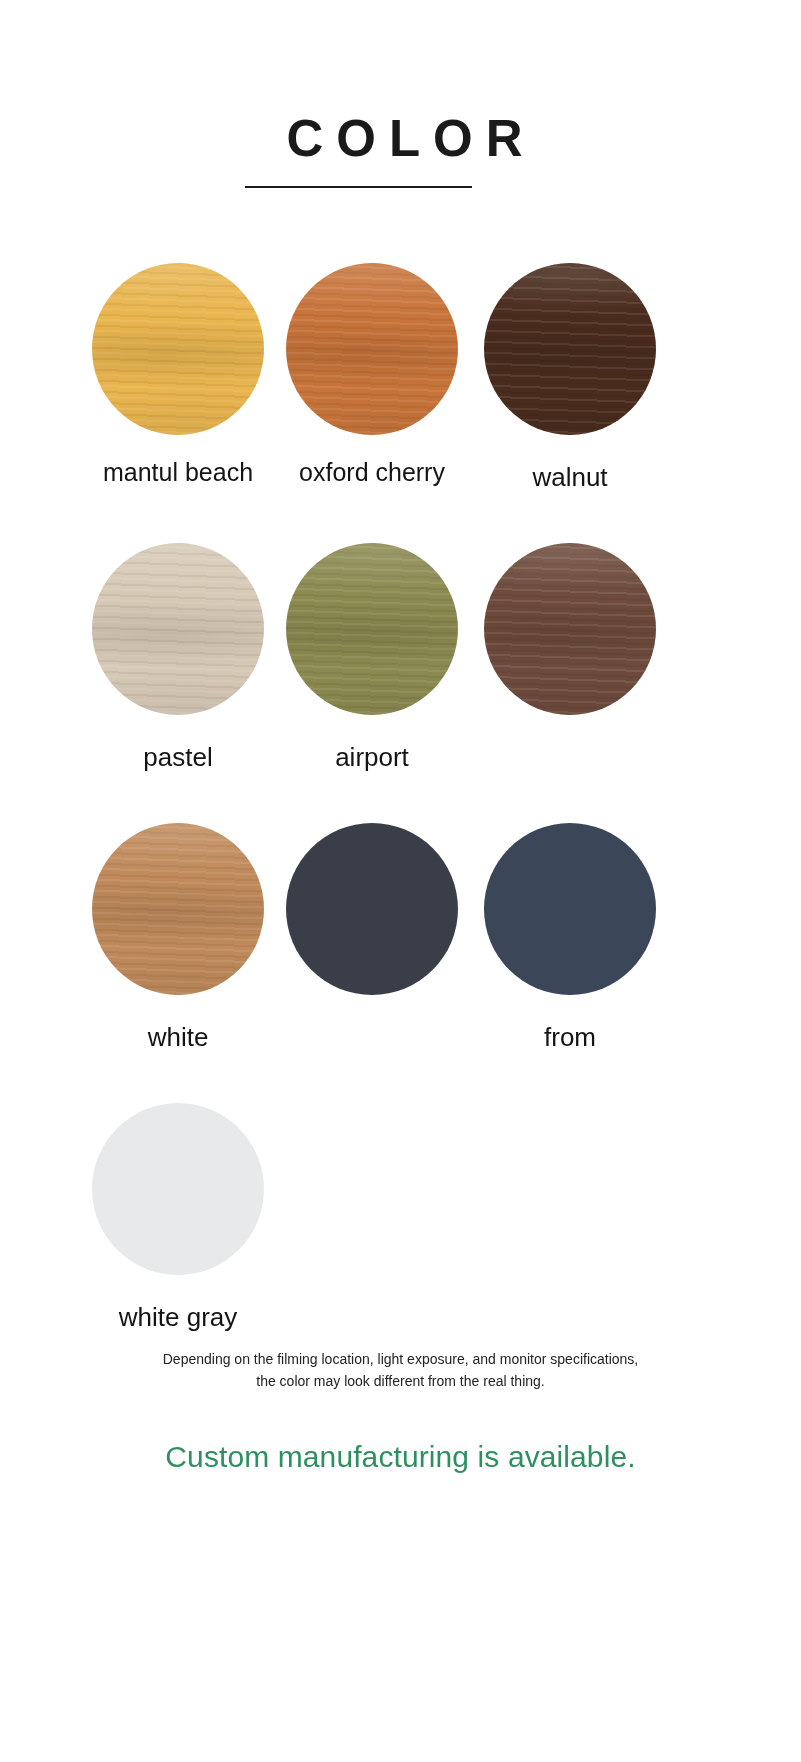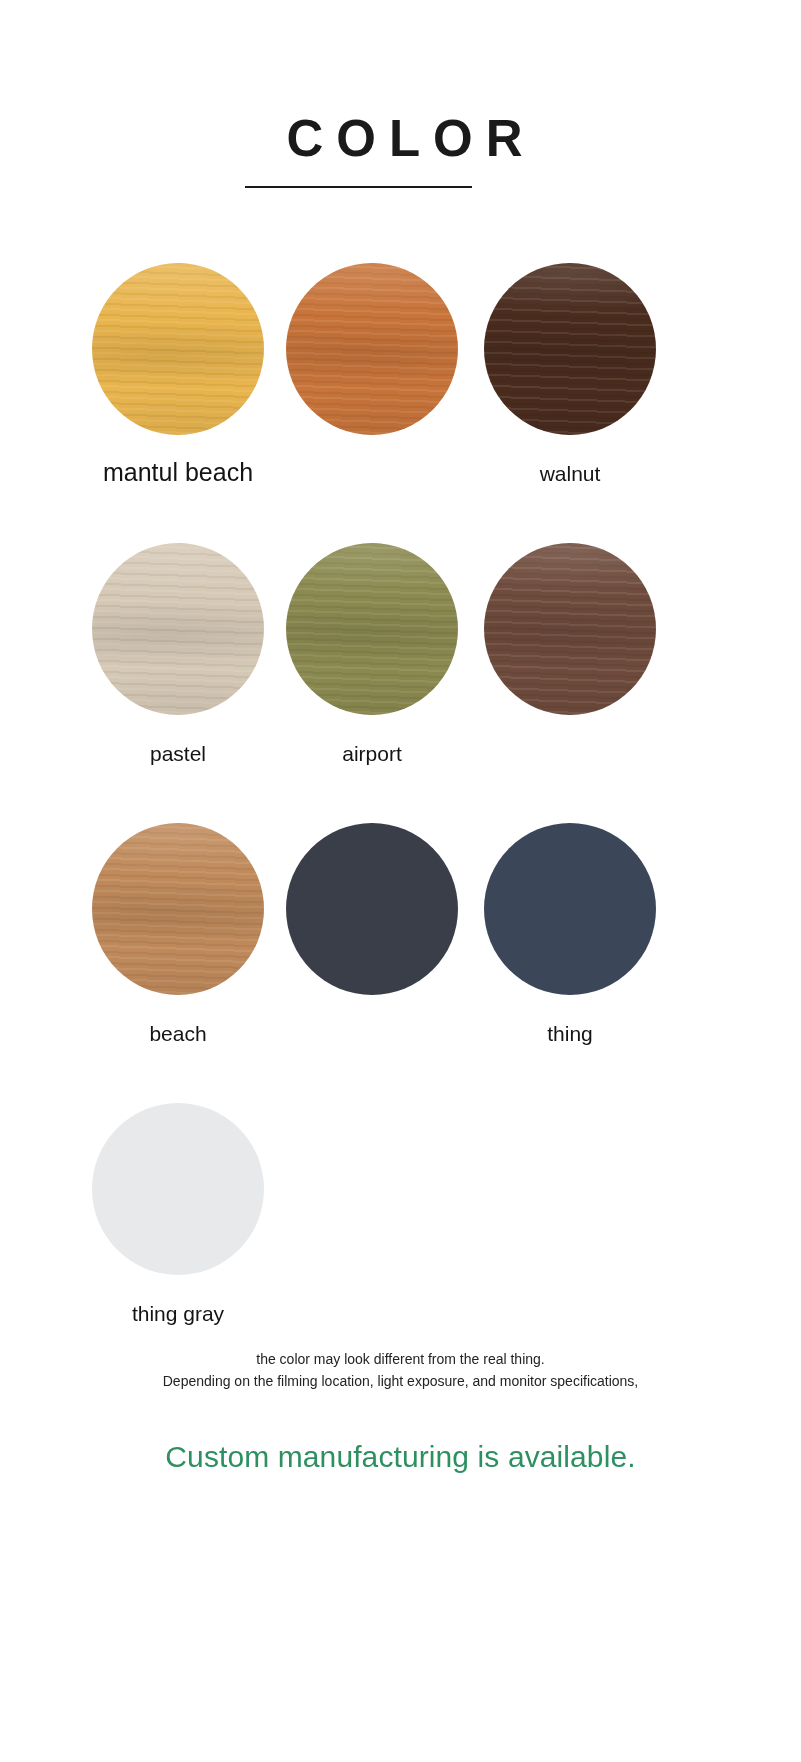--- a/index.html
+++ b/index.html
@@ -101,21 +101,21 @@
   }
 
   .swatch-label {
     margin-top: 22px;
     font-size: 25px;
     font-weight: 400;
     line-height: 1.25;
     color: #141414;
     white-space: nowrap;
   }
-  .swatch-label.bump { font-size: 21px; margin-top: 26px; }
+  .swatch-label.bump { font-size: 26px; margin-top: 26px; }
 
   
   .disclaimer {
     position: absolute;
     top: 1349px;
     left: 0;
     width: 801px;
     text-align: center;
     font-size: 14px;
     line-height: 1.55;
@@ -150,20 +150,21 @@
           <div class="grain"></div>
           <div class="grain-wave"></div>
         </div>
         <div class="swatch-label">mantul beach</div>
       </div>
       <div class="swatch-cell col-1">
         <div class="swatch-disc" style="background: rgb(200, 116, 58);">
           <div class="grain"></div>
           <div class="grain-wave"></div>
         </div>
+        <div class="swatch-label">oxford cherry</div>
       </div>
       <div class="swatch-cell col-2">
         <div class="swatch-disc" style="background: rgb(74, 44, 30);">
           <div class="grain"></div>
           <div class="grain-wave"></div>
         </div>
         <div class="swatch-label bump">walnut</div>
       </div>
     </div>
     <div class="swatch-row">
@@ -187,36 +188,36 @@
           <div class="grain-wave"></div>
         </div>
       </div>
     </div>
     <div class="swatch-row">
       <div class="swatch-cell col-0">
         <div class="swatch-disc" style="background: rgb(192, 138, 91);">
           <div class="grain"></div>
           <div class="grain-wave"></div>
         </div>
-        <div class="swatch-label bump">beach</div>
+        <div class="swatch-label bump">white</div>
       </div>
       <div class="swatch-cell col-1">
         <div class="swatch-disc solid" style="background: rgb(58, 62, 72);"></div>
       </div>
       <div class="swatch-cell col-2">
         <div class="swatch-disc solid" style="background: rgb(60, 70, 89);"></div>
-        <div class="swatch-label bump">thing</div>
+        <div class="swatch-label bump">from</div>
       </div>
     </div>
     <div class="swatch-row">
       <div class="swatch-cell col-0">
         <div class="swatch-disc solid" style="background: rgb(232, 233, 235);"></div>
-        <div class="swatch-label bump">thing gray</div>
+        <div class="swatch-label bump">white gray</div>
       </div>
     </div>
   </div>
 
 <div class="disclaimer">
+  <span>Depending on the filming location, light exposure, and monitor specifications,</span>
   <span>the color may look different from the real thing.</span>
-  <span>Depending on the filming location, light exposure, and monitor specifications,</span>
 </div>
 
 <div class="cta">Custom manufacturing is available.</div>
 
 </body></html>

